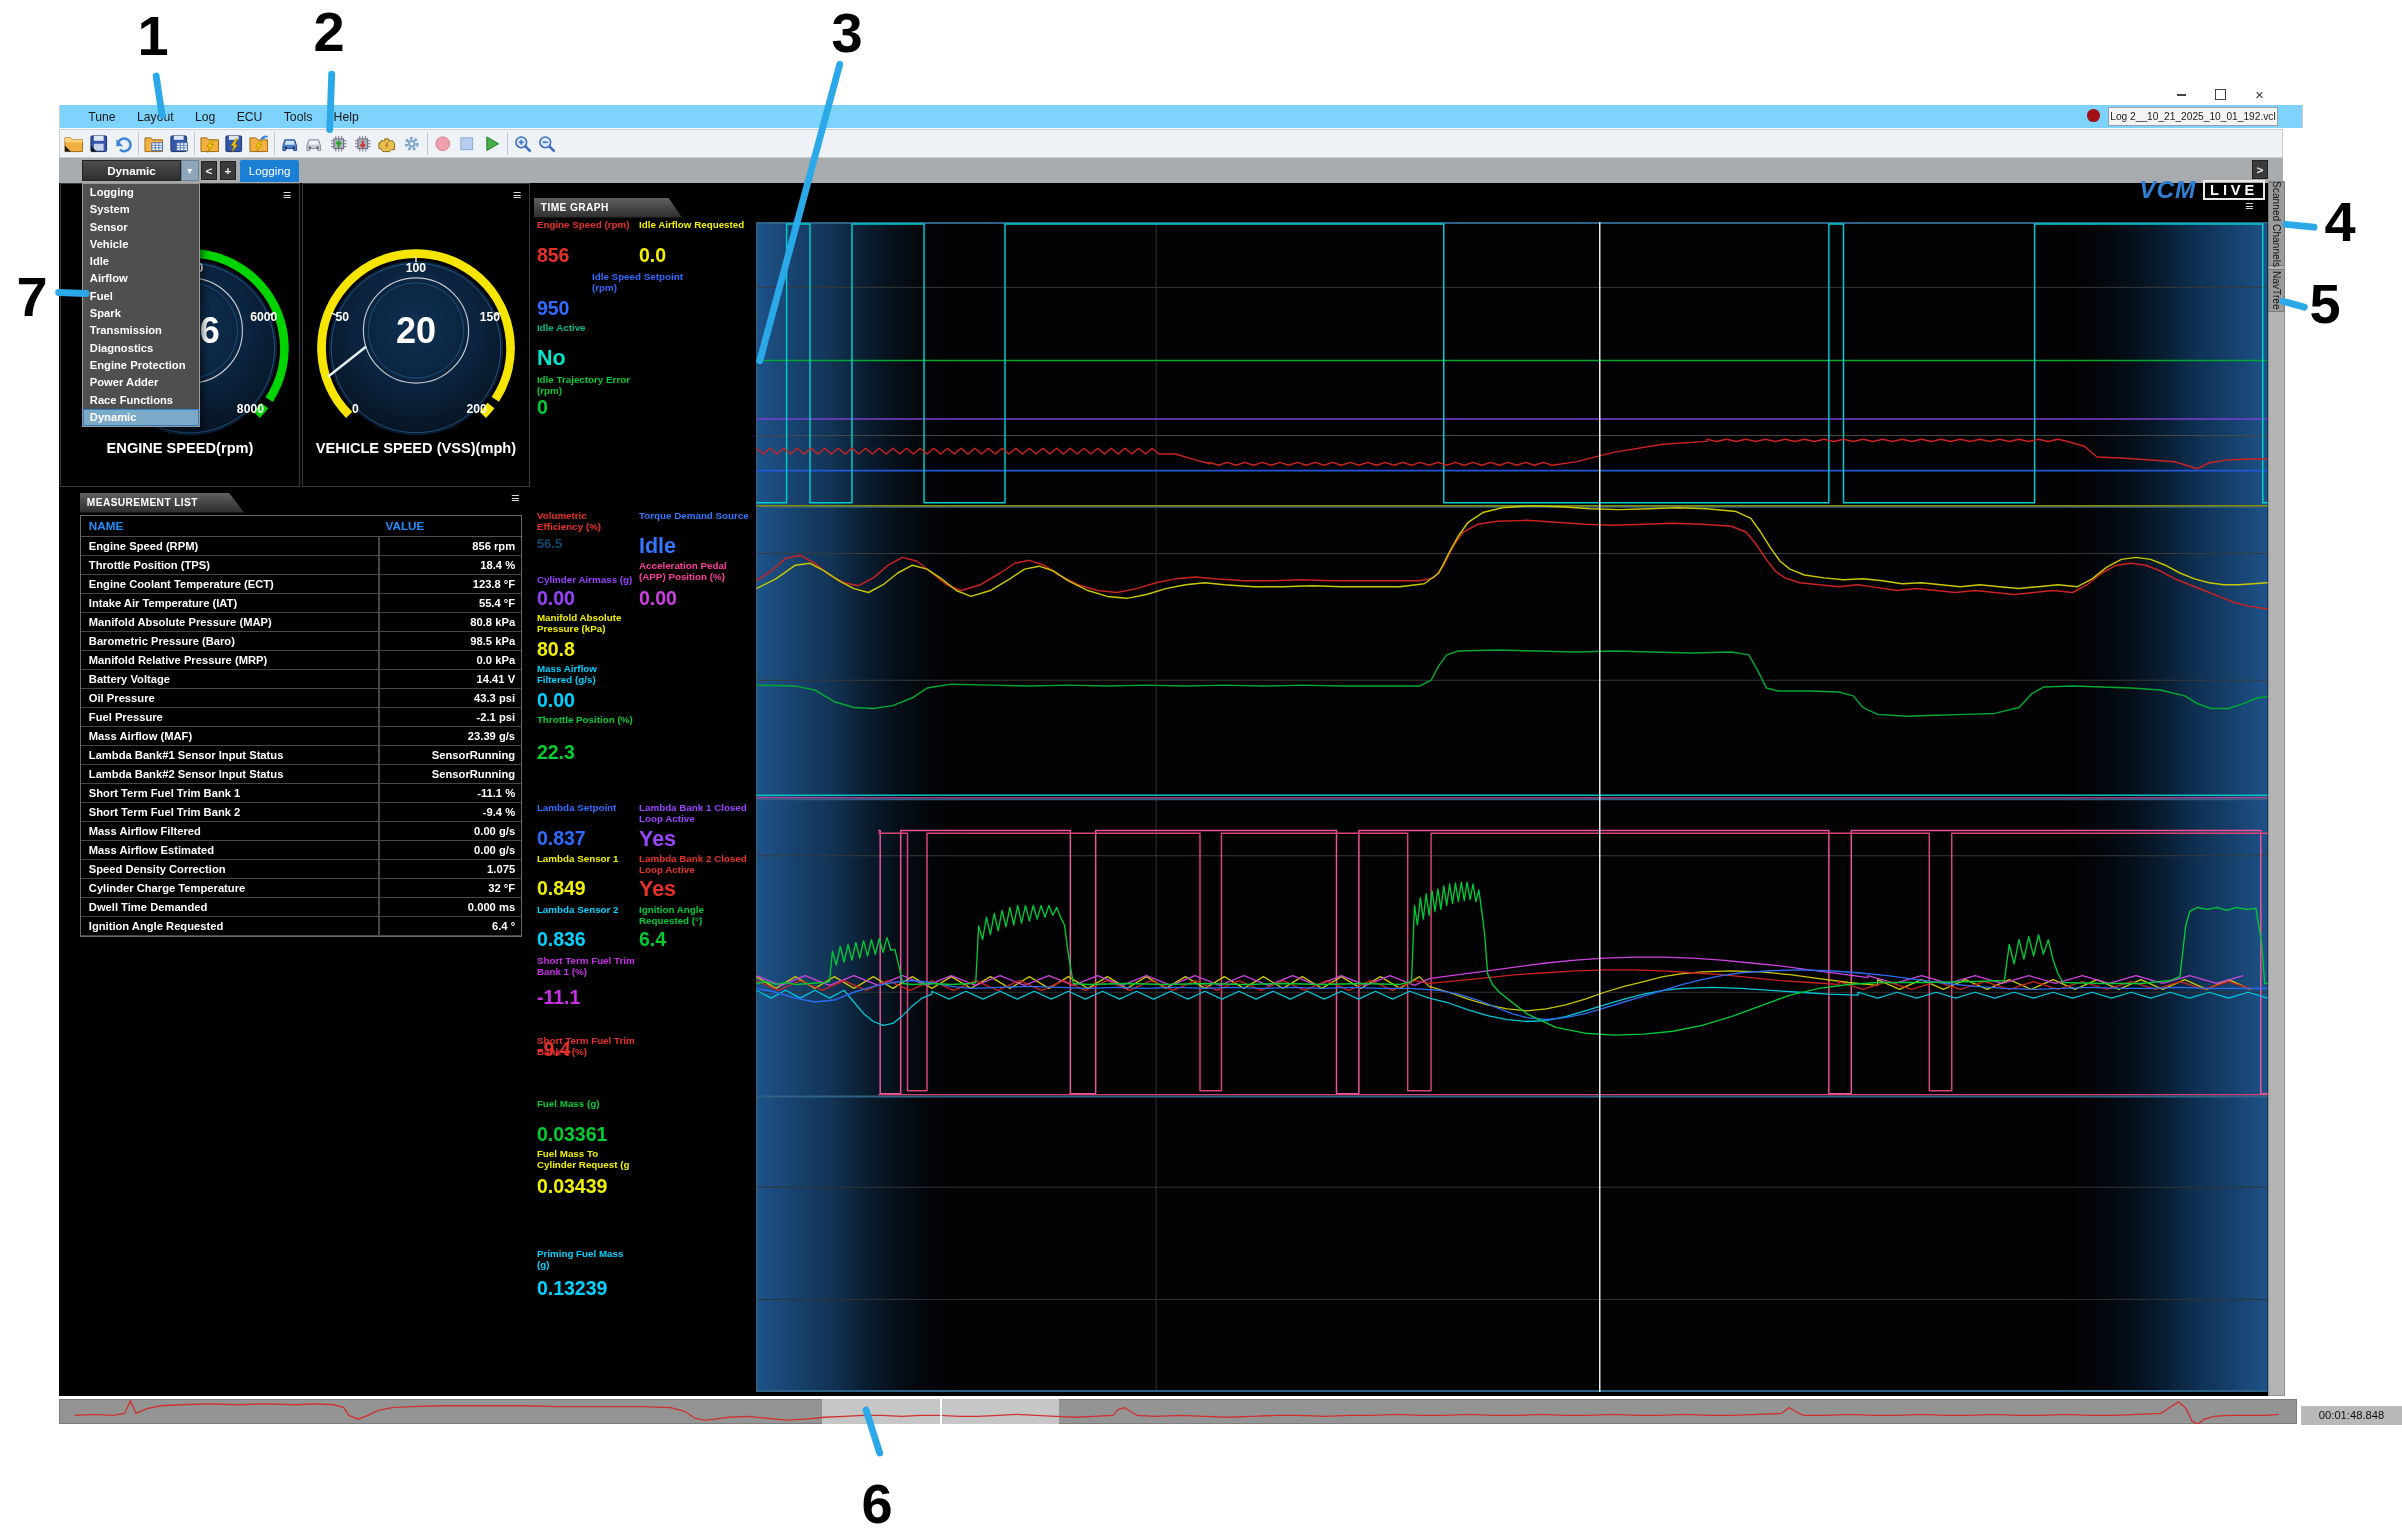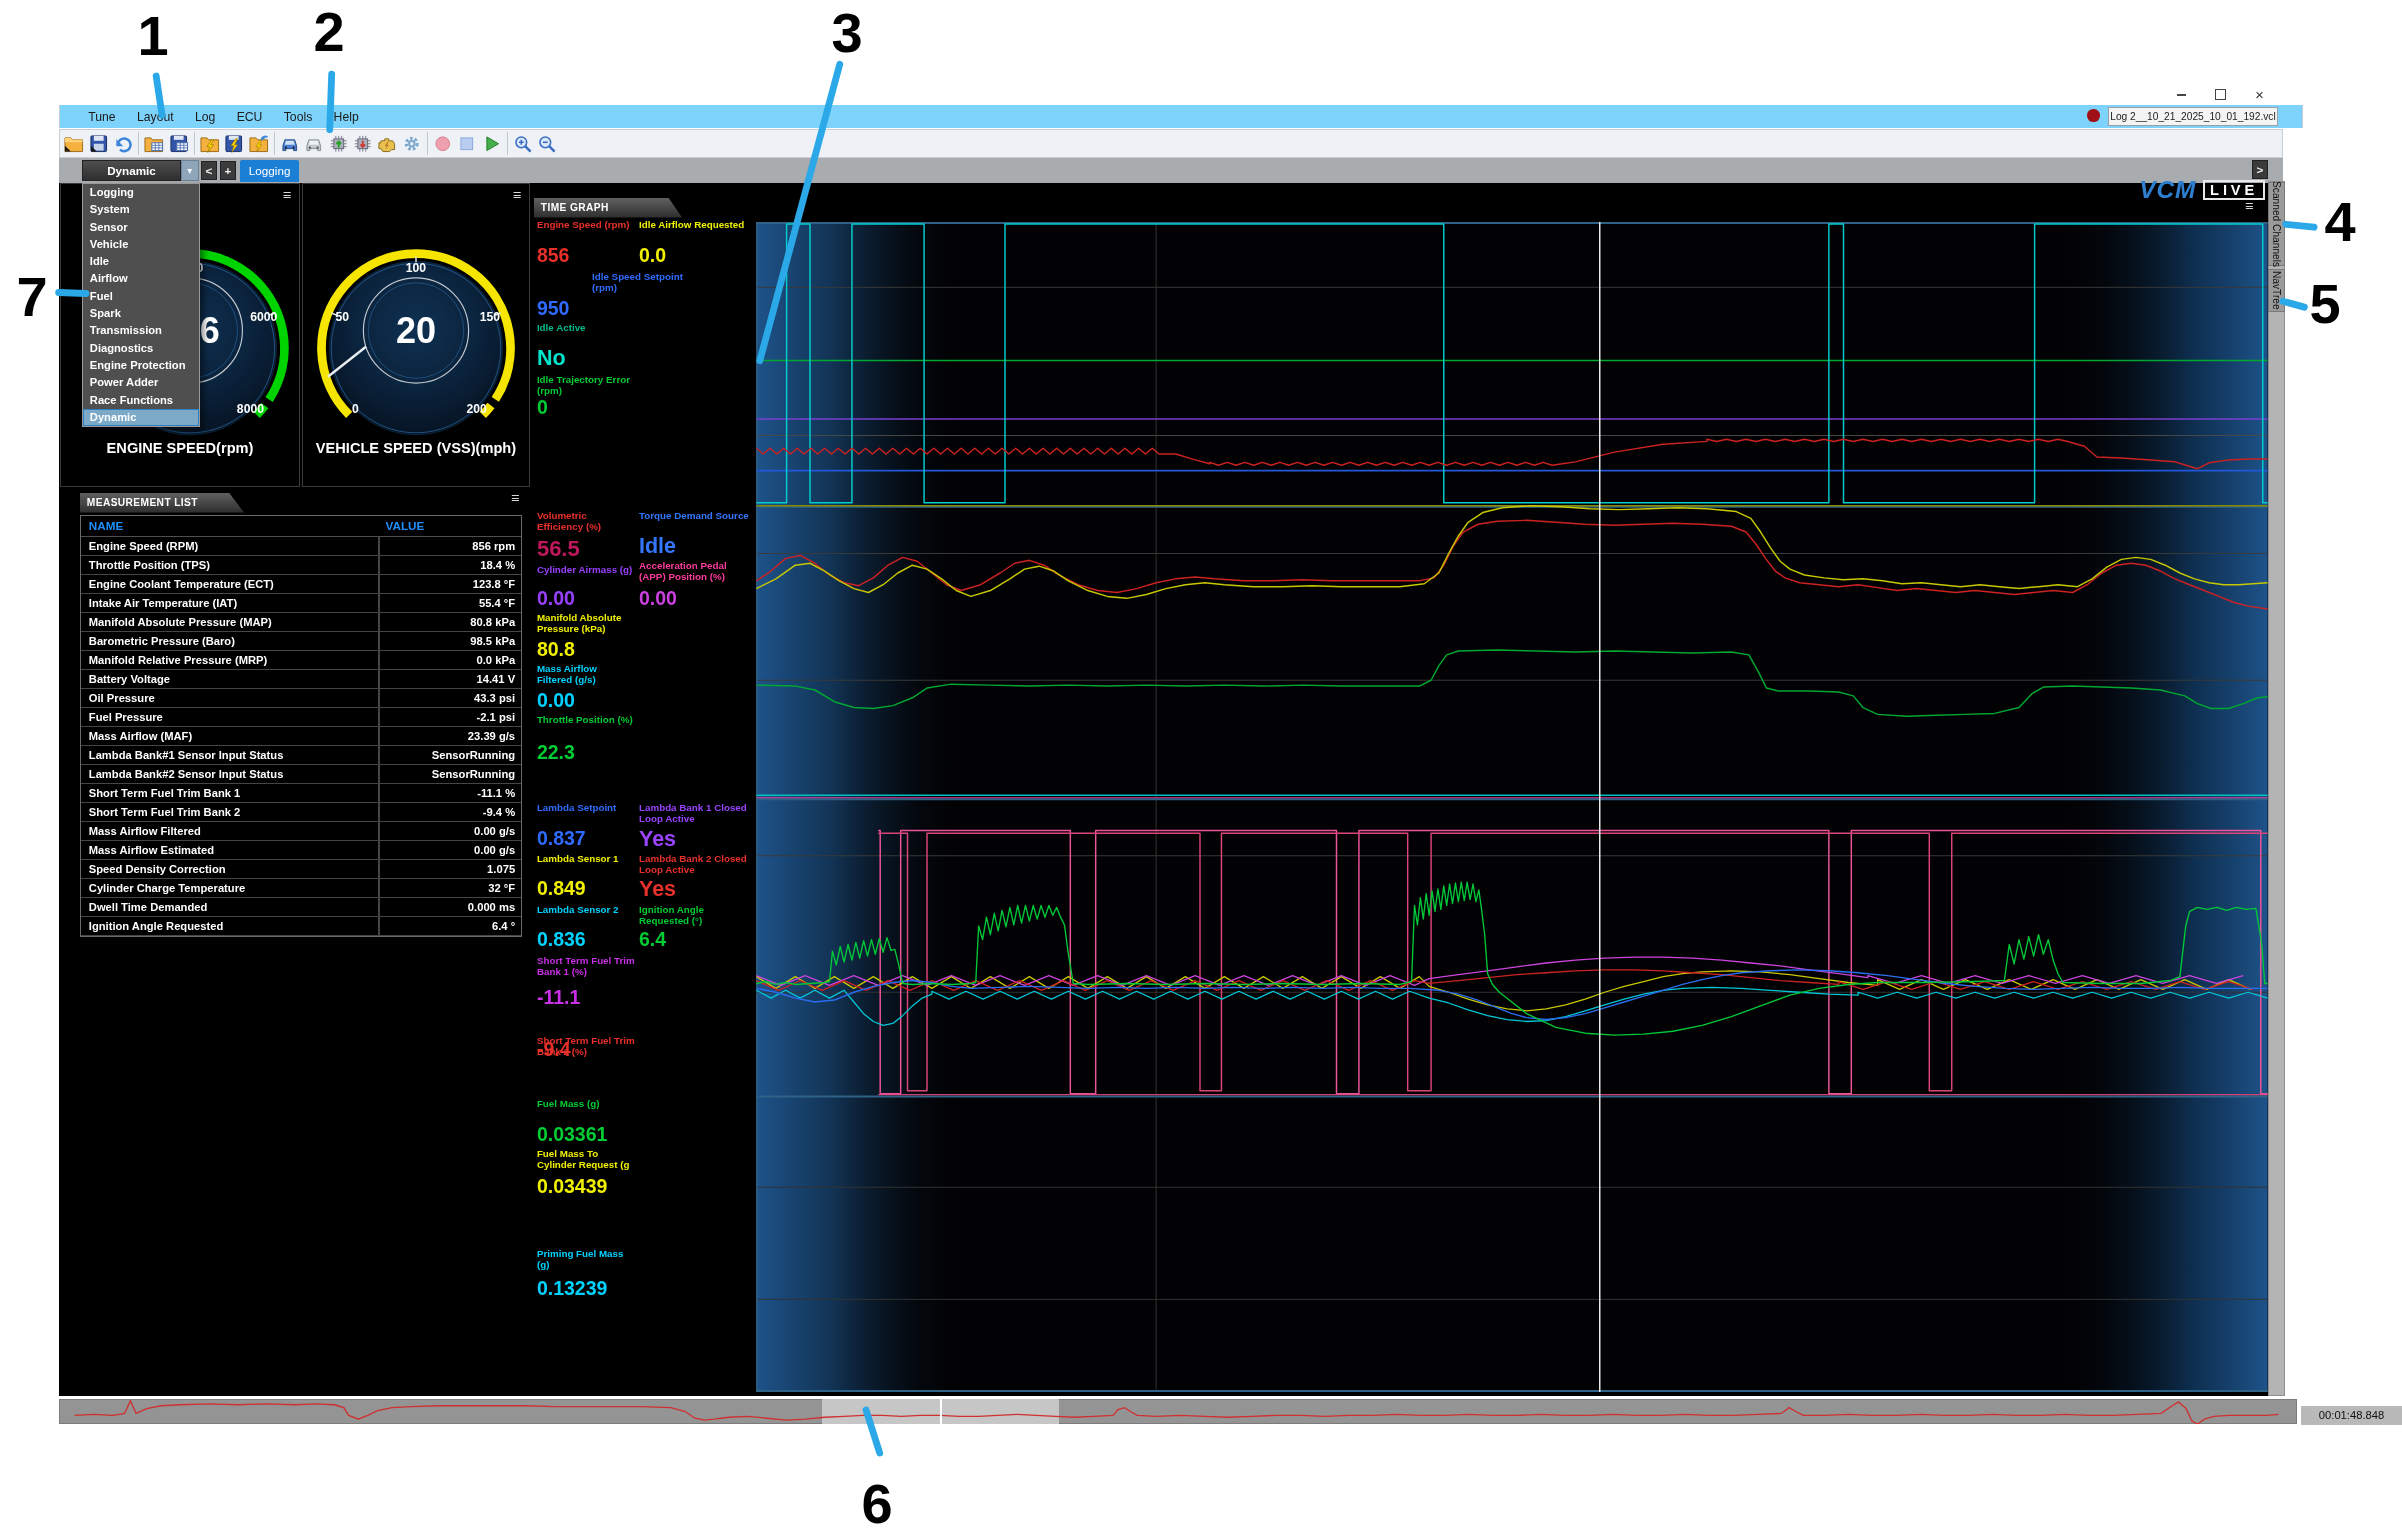--- a/index.html
+++ b/index.html
@@ -401,24 +401,24 @@
       <div class="ch-val" style="left: 2.9px; top: 26px; color: rgb(232, 48, 42); font-size: 19.5px;">856</div>
       <div class="ch-lbl" style="left: 105px; top: 1px; color: rgb(240, 240, 0); width: 112px;">Idle Airflow Requested</div>
       <div class="ch-val" style="left: 105px; top: 26px; color: rgb(240, 240, 0); font-size: 19.5px;">0.0</div>
       <div class="ch-lbl" style="left: 18px; top: 53px; color: rgb(47, 107, 255); width: 98px; margin-left: 40px;">Idle Speed Setpoint (rpm)</div>
       <div class="ch-val" style="left: 2.9px; top: 79px; color: rgb(47, 107, 255); font-size: 19.5px;">950</div>
       <div class="ch-lbl" style="left: 2.9px; top: 104px; color: rgb(0, 187, 136); width: 98px;">Idle Active</div>
       <div class="ch-val" style="left: 2.9px; top: 128px; color: rgb(0, 229, 204); font-size: 21.5px;">No</div>
       <div class="ch-lbl" style="left: 2.9px; top: 156px; color: rgb(0, 204, 51); width: 98px;">Idle Trajectory Error (rpm)</div>
       <div class="ch-val" style="left: 2.9px; top: 178px; color: rgb(0, 204, 51); font-size: 19.5px;">0</div>
       <div class="ch-lbl" style="left: 2.9px; top: 292px; color: rgb(232, 48, 42); width: 98px;">Volumetric Efficiency (%)</div>
-      <div class="ch-val" style="left: 2.9px; top: 318px; color: #be185d; font-size: 22px;">56.5</div>
+      <div class="ch-val" style="left: 2.9px; top: 318px; color: #0c4a6e; font-size: 13px;">56.5</div>
       <div class="ch-lbl" style="left: 105px; top: 292px; color: rgb(51, 119, 255); width: 112px;">Torque Demand Source</div>
       <div class="ch-val" style="left: 105px; top: 316px; color: rgb(51, 119, 255); font-size: 21.5px;">Idle</div>
-      <div class="ch-lbl" style="left: 2.9px; top: 346px; color: rgb(153, 64, 255); width: 98px;">Cylinder Airmass (g)</div>
+      <div class="ch-lbl" style="left: 2.9px; top: 356px; color: rgb(153, 64, 255); width: 98px;">Cylinder Airmass (g)</div>
       <div class="ch-val" style="left: 2.9px; top: 369px; color: rgb(153, 64, 255); font-size: 19.5px;">0.00</div>
       <div class="ch-lbl" style="left: 105px; top: 342px; color: rgb(255, 61, 158); width: 112px;">Acceleration Pedal (APP) Position (%)</div>
       <div class="ch-val" style="left: 105px; top: 369px; color: rgb(204, 63, 224); font-size: 19.5px;">0.00</div>
       <div class="ch-lbl" style="left: 2.9px; top: 394px; color: rgb(240, 240, 0); width: 98px;">Manifold Absolute Pressure (kPa)</div>
       <div class="ch-val" style="left: 2.9px; top: 420px; color: rgb(240, 240, 0); font-size: 19.5px;">80.8</div>
       <div class="ch-lbl" style="left: 2.9px; top: 445px; color: rgb(0, 210, 255); width: 98px;">Mass Airflow Filtered (g/s)</div>
       <div class="ch-val" style="left: 2.9px; top: 471px; color: rgb(0, 210, 255); font-size: 19.5px;">0.00</div>
       <div class="ch-lbl" style="left: 2.9px; top: 496px; color: rgb(0, 204, 51); width: 98px;">Throttle Position (%)</div>
       <div class="ch-val" style="left: 2.9px; top: 523px; color: rgb(0, 204, 51); font-size: 19.5px;">22.3</div>
       <div class="ch-lbl" style="left: 2.9px; top: 584px; color: rgb(47, 107, 255); width: 98px;">Lambda Setpoint</div>

